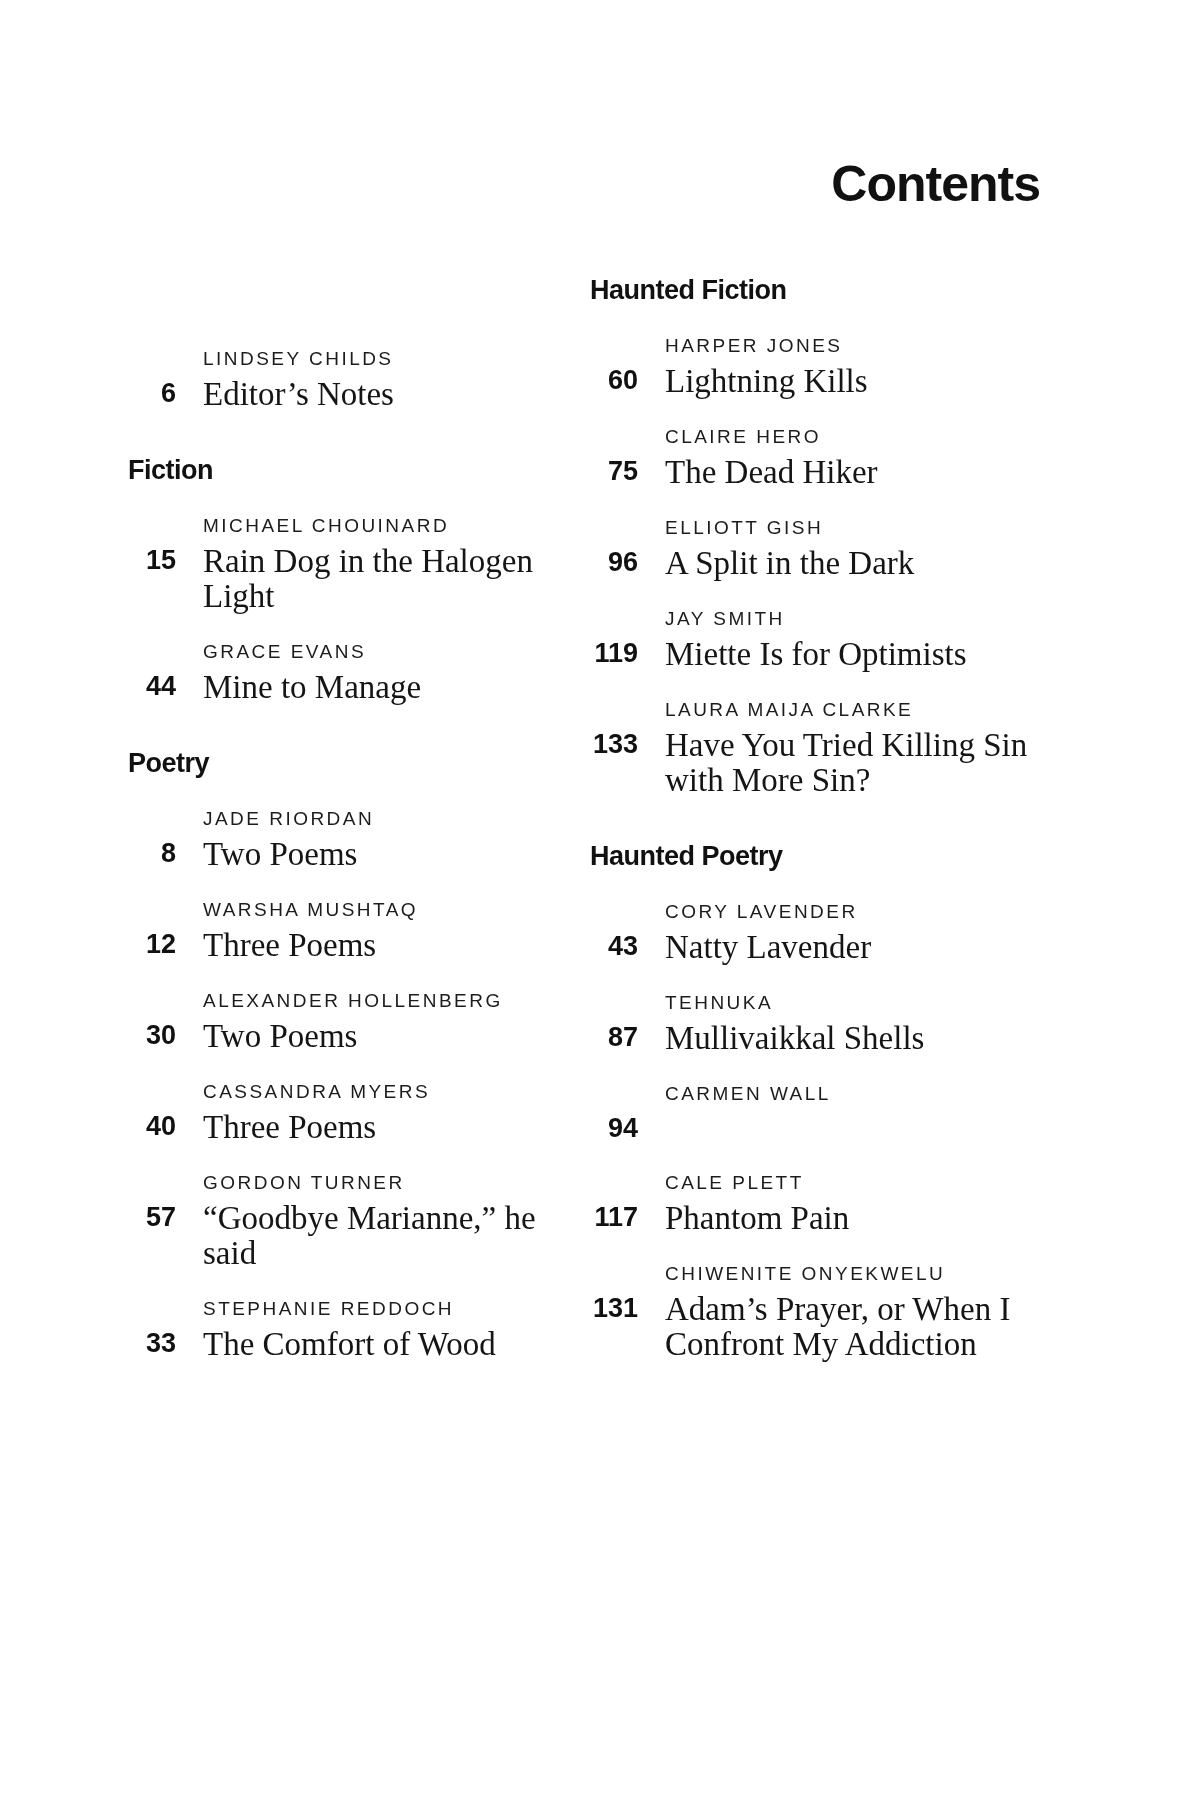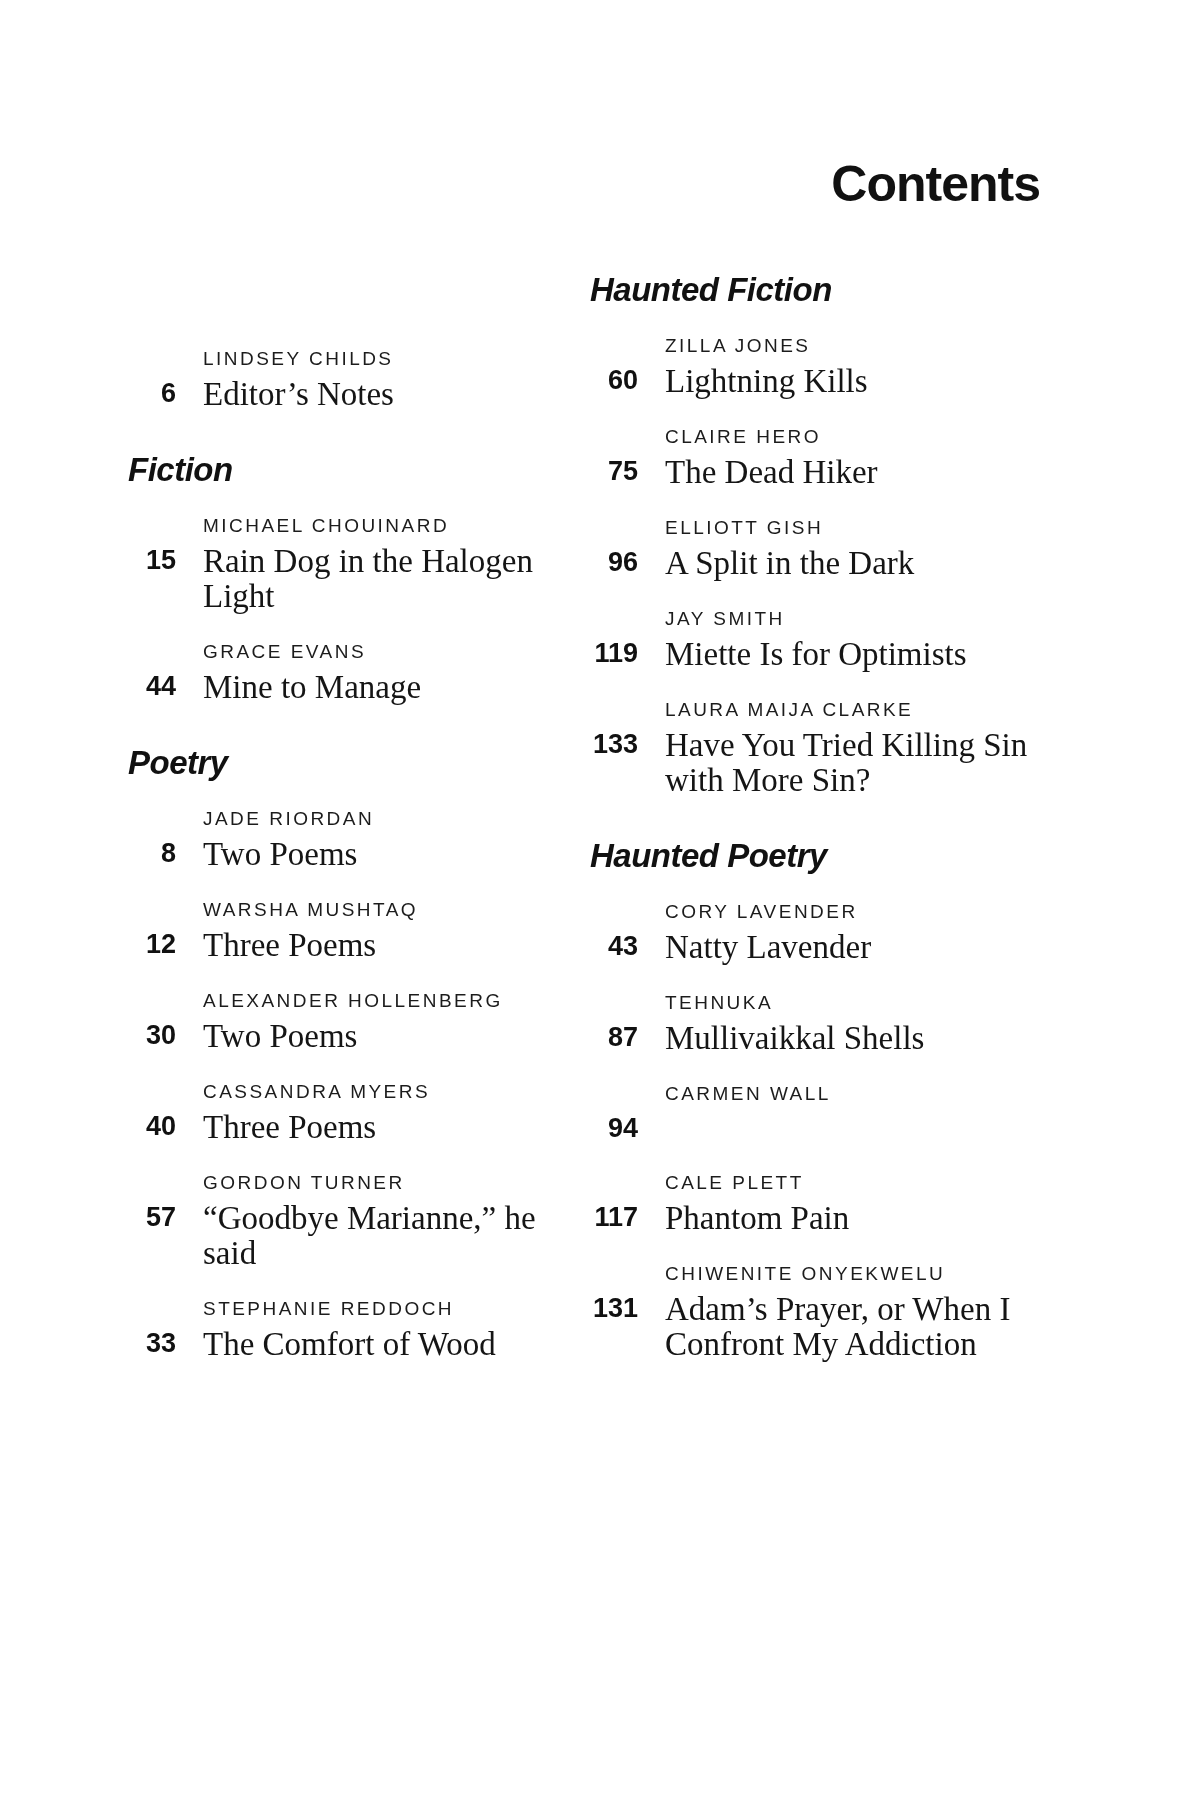--- a/index.html
+++ b/index.html
@@ -31,26 +31,25 @@
     margin-top: 28px;
     align-items: flex-end;
   }
   .col { display: block; }
   .col-left  { width: 462px; flex: 0 0 462px; }
   .col-right { flex: 1 1 auto; }
 
   .section {
     font-family: "Liberation Sans", sans-serif;
     font-weight: bold;
-    font-size: 33px;
+    font-size: 27px;
     line-height: 40px;
     letter-spacing: -0.5px;
     color: #111111;
     margin: 38px 0 24px 0;
-    font-style: italic;
   }
   .col > .section:first-child { margin-top: 30px; }
 
   .entry {
     display: grid;
     grid-template-columns: 48px 1fr;
     grid-template-rows: auto auto;
     column-gap: 27px;
     margin-bottom: 26px;
   }
@@ -156,21 +155,21 @@
         <div class="title">The Comfort of Wood</div>
       </div>
 
     </div>
 
     <div class="col col-right">
 
       <h2 class="section">Haunted Fiction</h2>
 
       <div class="entry">
-        <div class="author">ZILLA JONES</div>
+        <div class="author">HARPER JONES</div>
         <div class="num">60</div>
         <div class="title">Lightning Kills</div>
       </div>
 
       <div class="entry">
         <div class="author">CLAIRE HERO</div>
         <div class="num">75</div>
         <div class="title">The Dead Hiker</div>
       </div>
 

